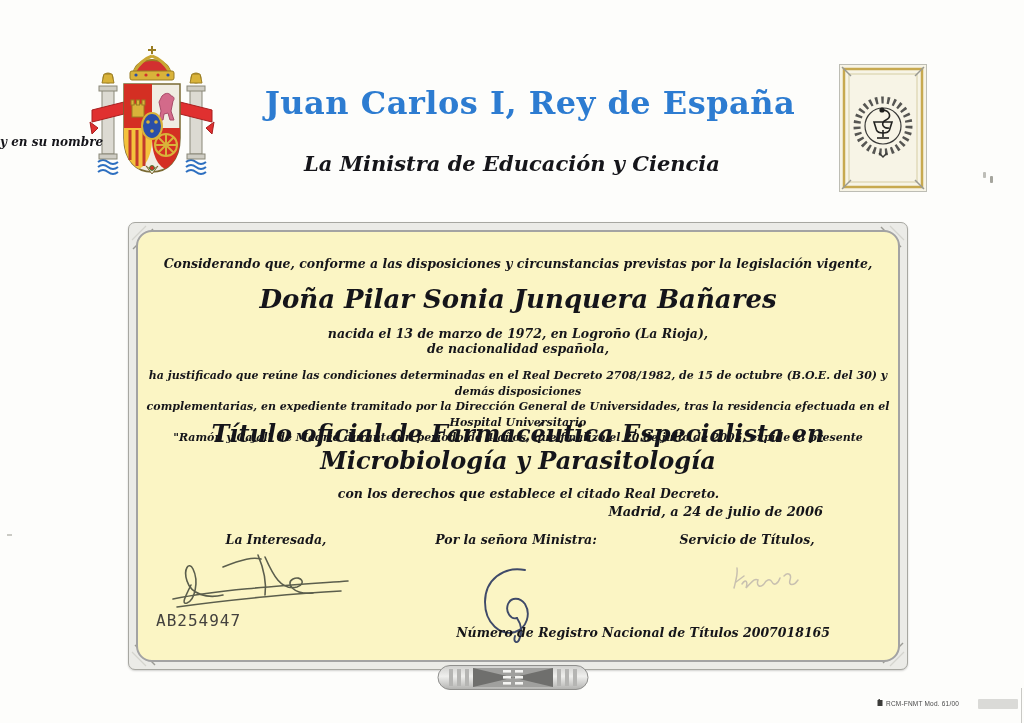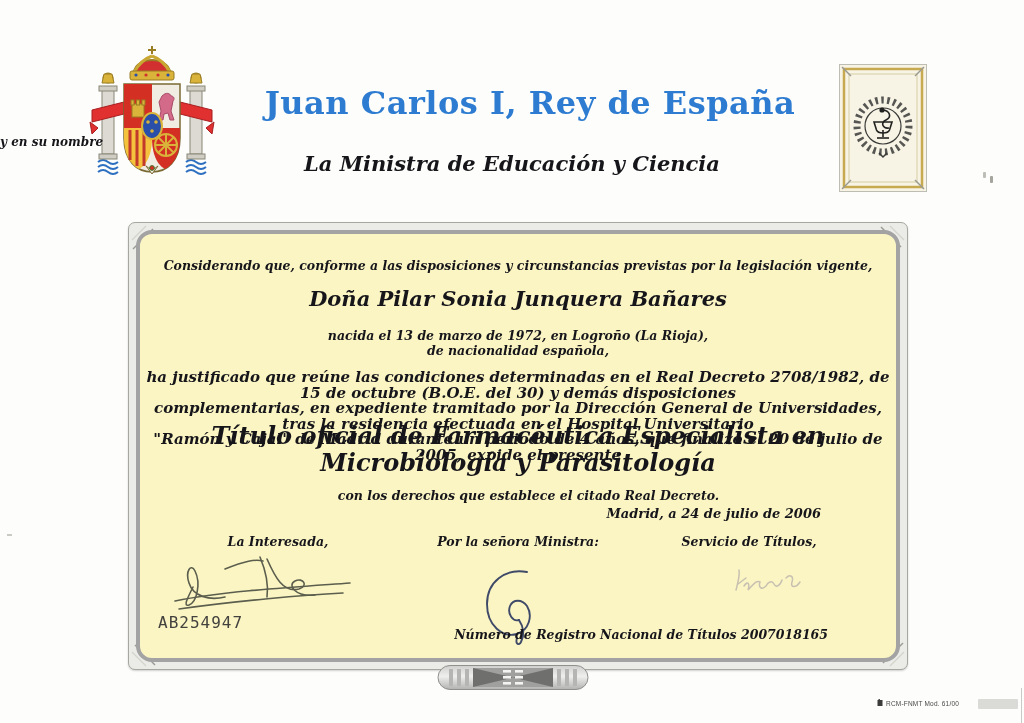--- a/index.html
+++ b/index.html
@@ -14,33 +14,33 @@
     font-size:12px;font-style:italic;font-weight:600;}
   .minister-title{position:absolute;left:0;right:0;top:151px;text-align:center;
     font-size:21px;font-style:italic;font-weight:600;}
   .stamp{position:absolute;left:839px;top:64px;width:88px;height:128px;}
 
   
   .cert{position:absolute;left:128px;top:222px;width:778px;height:446px;
     background:#ebebe7;border:1px solid #a7a7a1;border-radius:7px;
     box-shadow:0 1px 2px rgba(0,0,0,.18);}
   .cert-inner{position:absolute;left:7px;top:7px;right:7px;bottom:7px;
-    background:#fbf5c4;border:4px solid #a3a3a3;border-radius:16px;}
+    background:#fbf5c4;border:2px solid #a3a3a3;border-radius:16px;}
   .corner{position:absolute;width:26px;height:26px;}
   .corner.tl{left:2px;top:2px;}
   .corner.tr{right:2px;top:2px;transform:rotate(90deg);}
   .corner.br{right:2px;bottom:2px;transform:rotate(180deg);}
   .corner.bl{left:2px;bottom:2px;transform:rotate(270deg);}
 
   
   .cline{position:absolute;left:0;right:0;text-align:center;font-style:italic;}
   .intro{top:24px;font-size:12.5px;font-weight:600;}
-  .name{top:52px;font-size:21px;font-weight:bold;}
+  .name{top:52px;font-size:26px;font-weight:bold;}
   .birth{top:94px;font-size:12.5px;font-weight:600;line-height:15px;}
-  .bodytxt{top:136px;font-size:15px;font-weight:600;line-height:15.5px;}
+  .bodytxt{top:136px;font-size:11px;font-weight:600;line-height:15.5px;}
   .degree{top:188px;font-size:24px;font-weight:600;line-height:27px;}
   .rights{top:254px;font-size:12.5px;font-weight:600;margin-left:21px;}
   .placedate{position:absolute;right:75px;top:272px;font-size:13px;font-style:italic;font-weight:bold;white-space:nowrap;}
 
   .sig-label{position:absolute;top:300px;text-align:center;font-style:italic;font-weight:bold;font-size:12.5px;}
   .sig-left-label{left:58px;width:160px;}
   .sig-center-label{left:238px;width:280px;}
   .sig-right-label{left:519px;width:180px;}
   .sig-sub{display:block;font-size:9px;font-weight:600;margin-top:3px;}
 

